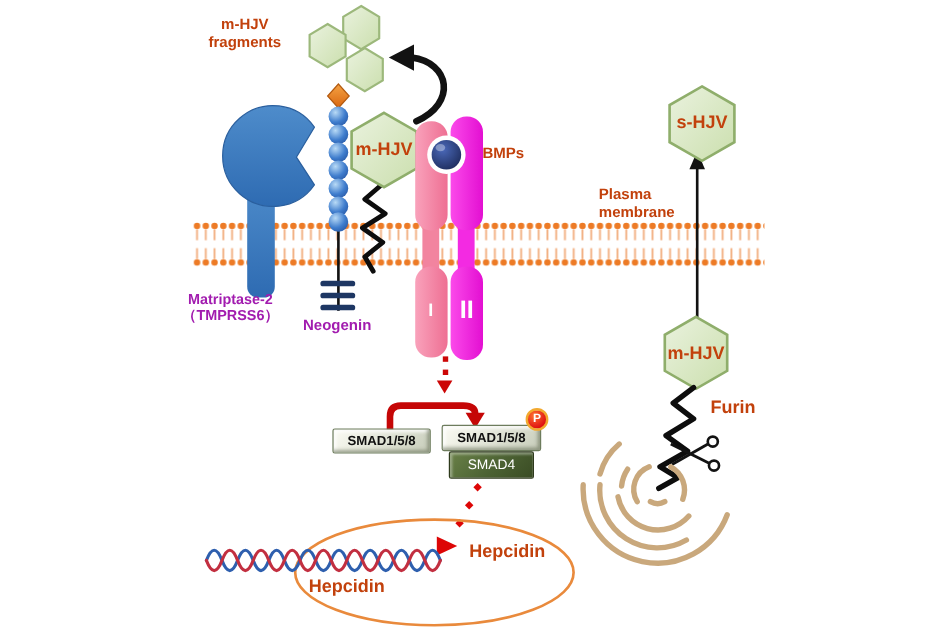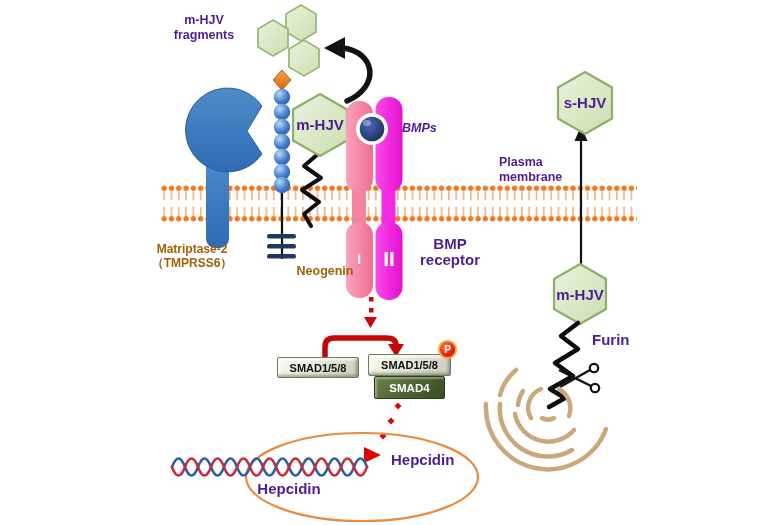--- a/index.html
+++ b/index.html
@@ -1,38 +1,38 @@
 <!DOCTYPE html>
 <html><head>
 <meta charset="utf-8">
 <style>
   html,body{margin:0;padding:0;background:#fff;}
   #stage{
     position:relative;width:781px;height:525px;background:#fff;overflow:hidden;
     font-family:"Liberation Sans",sans-serif;
   }
   #stage svg{position:absolute;left:0;top:0;}
-  .lbl{position:absolute;font-weight:bold;color:#4c1d95;white-space:nowrap;line-height:15px;}
+  .lbl{position:absolute;font-weight:bold;color:#c2410c;white-space:nowrap;line-height:15px;}
   .ctr{transform:translateX(-50%);text-align:center;}
   .s12{font-size:12px;}
   .s125{font-size:12.5px;}
   .s13{font-size:15px;line-height:16px;}
   .s135{font-size:15px;}
-  .navy{color:#a16207;}
+  .navy{color:#a21caf;}
   .white{color:#fff;}
   .smadbox{
     position:absolute;display:flex;align-items:center;justify-content:center;
     font-size:11px;font-weight:bold;color:#101010;
     background:linear-gradient(135deg,#fbfbf4 0%,#e4e7da 45%,#c7ccba 100%);
     border:1.5px solid #6d7c5d;border-radius:2px;
     box-shadow:inset -2px -2px 3px rgba(85,95,70,.5),inset 2px 2px 3px rgba(255,255,255,.95);
   }
   .smad4box{
     position:absolute;display:flex;align-items:center;justify-content:center;
-    font-size:11.5px;font-weight:bold;color:#fff;
+    font-size:11.5px;font-weight:normal;color:#fff;
     background:linear-gradient(135deg,#6a8148 0%,#4c6233 55%,#3a4c24 100%);
     border:1.5px solid #2e3a1c;border-radius:2px;
     box-shadow:inset 2px 2px 2px rgba(255,255,255,.35);
   }
   .pbadge{
     position:absolute;width:19px;height:19px;border-radius:50%;
     background:radial-gradient(circle at 35% 30%,#ff7330,#df1212 72%);
     border:2px solid #f2a92f;box-sizing:border-box;
     display:flex;align-items:center;justify-content:center;
     font-size:10px;font-weight:bold;color:#fff;
@@ -187,41 +187,37 @@
   </g>
 </svg>
 
 <div class="lbl s125 ctr" style="left:204px;top:13px;">
   <div>m-HJV</div>
   <div>fragments</div>
 </div>
 
 <div class="lbl s135 ctr" style="left:320px;top:117px;">m-HJV</div>
 
-<div class="lbl s125" style="left:402px;top:121px;font-style:italic;">BMPs</div>
+<div class="lbl s125" style="left:402px;top:121px;">BMPs</div>
 
 <div class="lbl s125" style="left:467px;top:155px;margin-left:32px;">
   <div>Plasma</div>
   <div>membrane</div>
 </div>
 
 <div class="lbl s12 navy ctr" style="left:192px;top:242px;line-height:14px;">
   <div>Matriptase-2</div>
   <div>（TMPRSS6）</div>
 </div>
 
-<div class="lbl s125 navy ctr" style="left:281px;top:264px;margin-left:44px;">Neogenin</div>
+<div class="lbl s125 navy ctr" style="left:281px;top:264px;">Neogenin</div>
 
 <div class="lbl white ctr" style="left:359px;top:250px;font-size:15px;line-height:18px;">I</div>
 <div class="lbl white ctr" style="left:389px;top:250px;font-size:21px;line-height:18px;">II</div>
 
-<div class="lbl s135 ctr" style="left:450px;top:236px;line-height:15.5px;">
-  <div>BMP</div>
-  <div>receptor</div>
-</div>
 
 <div class="smadbox" style="left:277px;top:357px;width:80px;height:19px;">SMAD1/5/8</div>
 <div class="smadbox" style="left:368px;top:354px;width:81px;height:20px;">SMAD1/5/8</div>
 <div class="smad4box" style="left:374px;top:376px;width:69px;height:21px;">SMAD4</div>
 <div class="pbadge" style="left:438px;top:340px;">P</div>
 
 <div class="lbl s13" style="left:391px;top:452px;">Hepcidin</div>
 <div class="lbl s13 ctr" style="left:289px;top:481px;">Hepcidin</div>
 
 <div class="lbl s135 ctr" style="left:585px;top:95px;">s-HJV</div>

